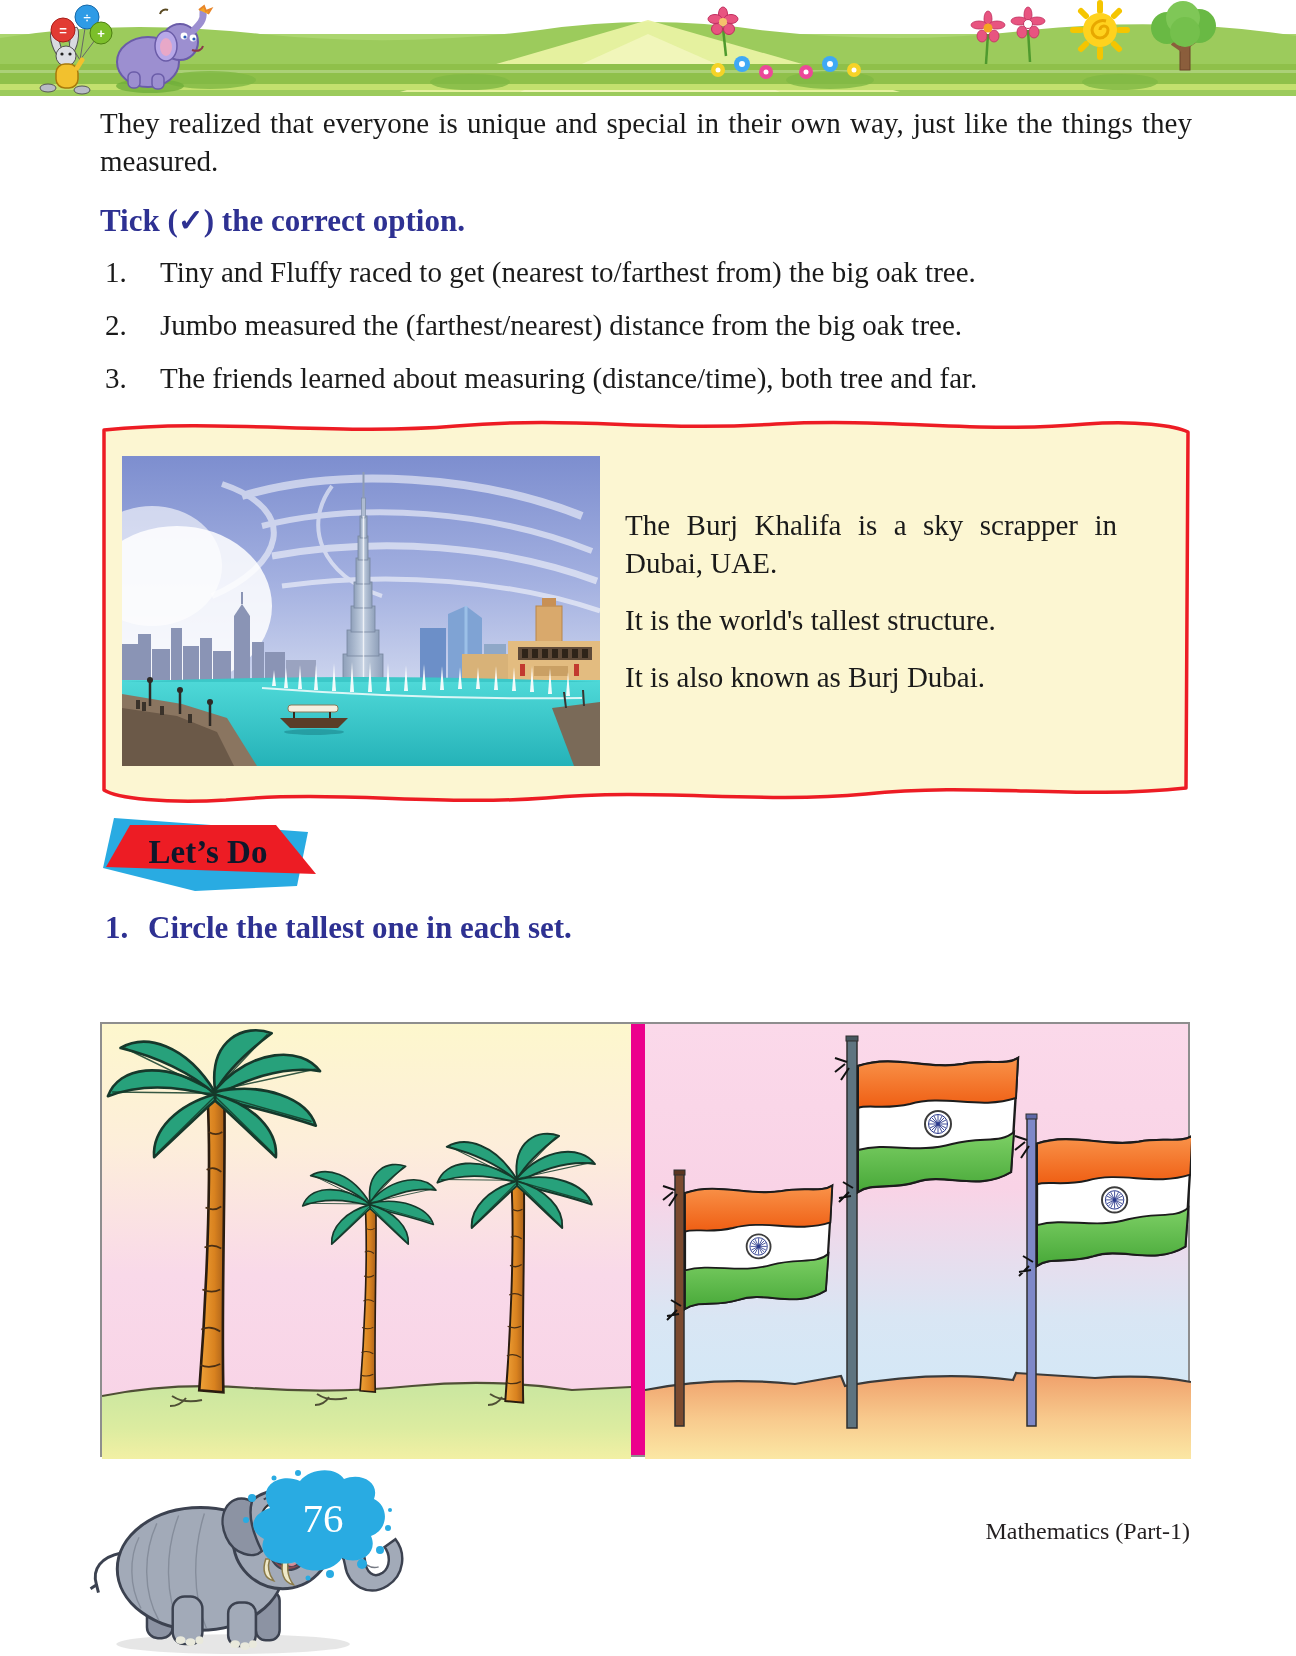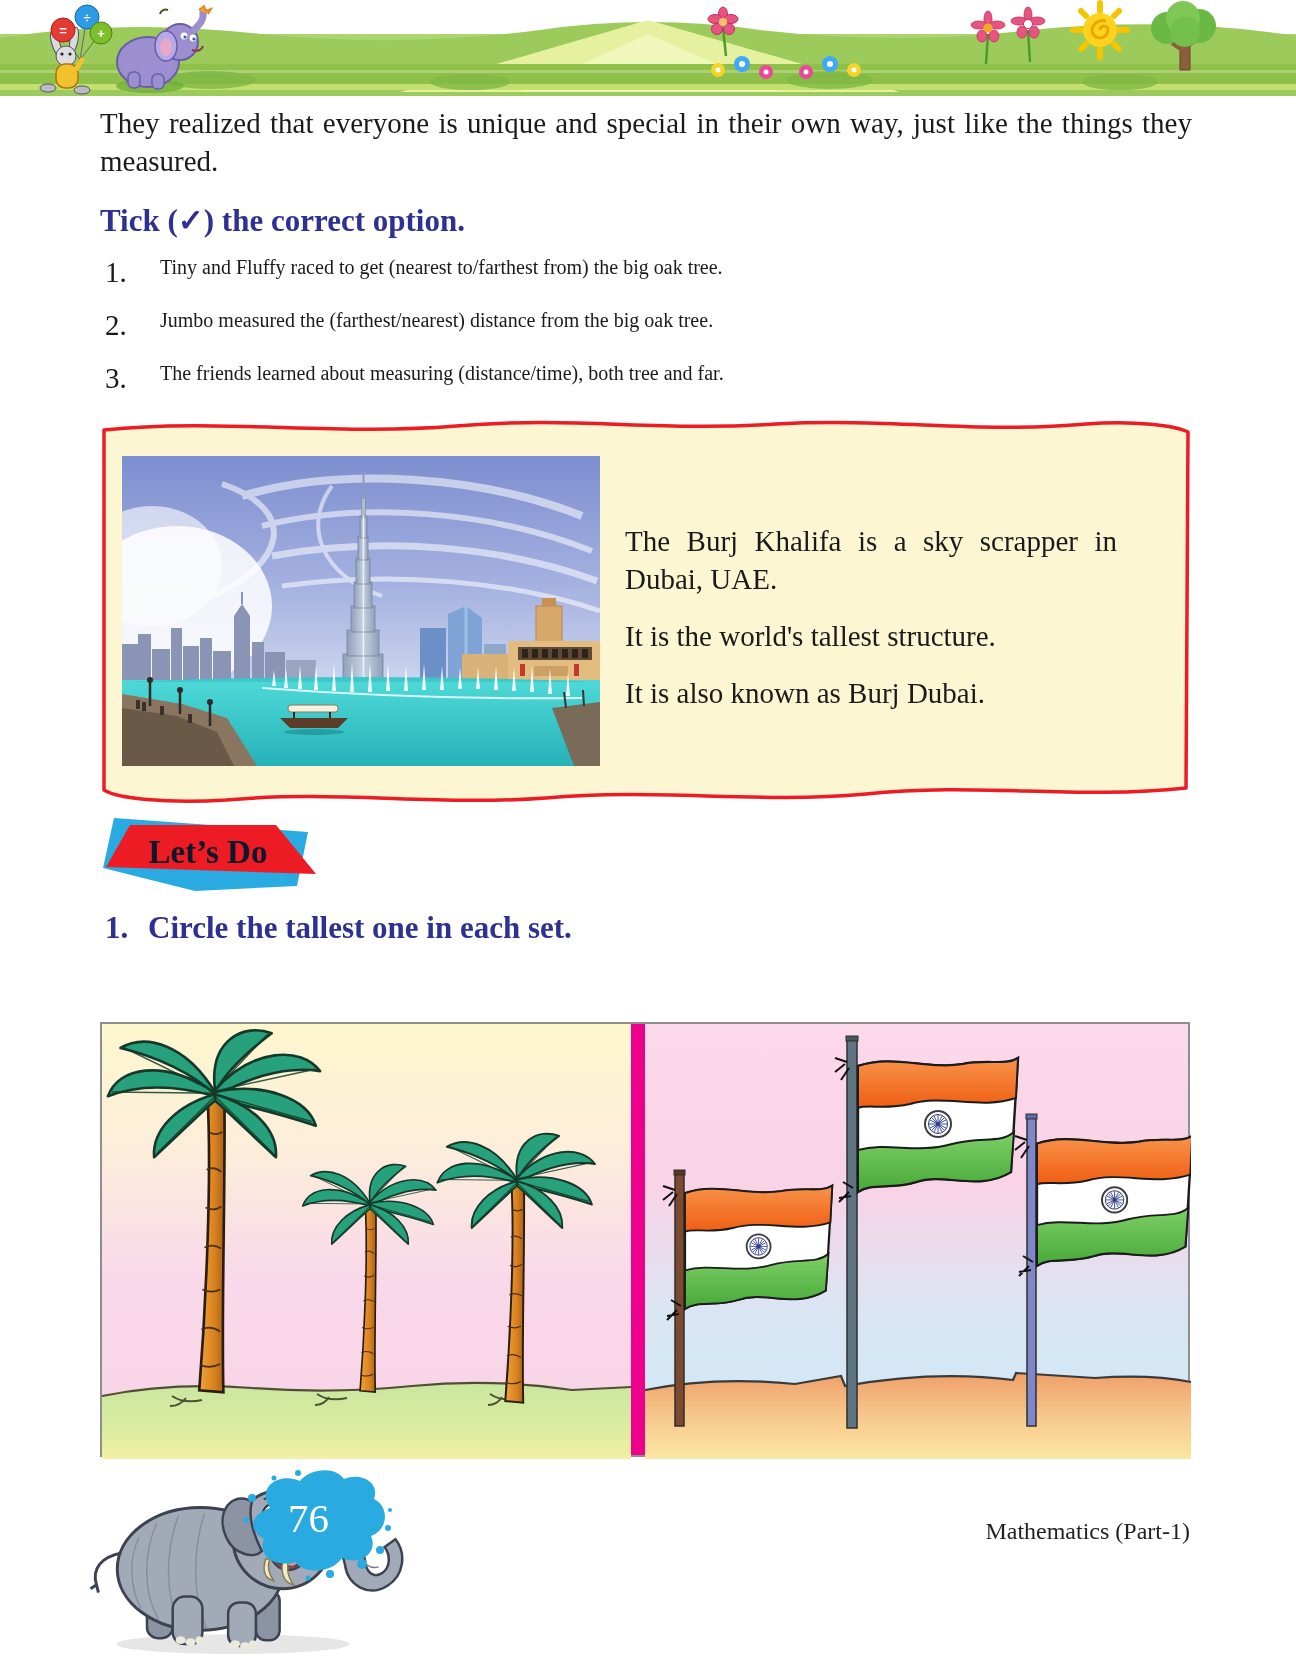--- a/index.html
+++ b/index.html
@@ -4,48 +4,48 @@
 <style>
   html,body{margin:0;padding:0;background:#fff;}
   #page{position:relative;width:1296px;height:1656px;background:#fff;overflow:hidden;
         font-family:"Liberation Serif",serif;color:#1a1a1a;}
   .abs{position:absolute;}
   
   .para{left:100px;top:104px;width:1092px;font-size:29px;line-height:38px;text-align:justify;}
   .blue-head{color:#2e3192;font-weight:bold;font-size:31px;}
   .tick-head{left:100px;top:202px;width:1000px;}
   .q-num{left:105px;width:45px;font-size:29px;}
-  .q-text{left:160px;width:1035px;font-size:20px;}
+  .q-text{left:160px;width:1035px;font-size:29px;}
   .qrow1{top:256px;} .qrow2{top:309px;} .qrow3{top:362px;}
   
   .factbox-svg{left:96px;top:416px;}
   .burj{left:122px;top:456px;}
   .fact-text{left:625px;top:506px;width:492px;font-size:29px;line-height:38px;}
-  .fact-text p{margin:16px 0 19px 0;}
+  .fact-text p{margin:0 0 19px 0;}
   .fact-text p.just{text-align:justify;}
   
   .letsdo-svg{left:100px;top:816px;}
   .letsdo-label{left:128px;top:834px;width:160px;text-align:center;color:#0f172a;
                 font-weight:bold;font-size:33px;}
   
   .act-num{left:105px;top:910px;}
   .act-text{left:148px;top:910px;width:1000px;}
   
   #panels{left:100px;top:1022px;width:1090px;height:435px;border:2px solid #8e8e8e;
           box-sizing:border-box;display:flex;}
   #palm-panel{position:relative;width:529px;height:100%;
      background:linear-gradient(180deg,#fdf7cd 0%,#fdeeda 28%,#f9d9e9 58%,#f8d2e6 100%);}
   #divider{width:14px;height:100%;background:#ec008c;}
   #flag-panel{position:relative;flex:1;height:100%;
      background:linear-gradient(180deg,#fbd9ea 0%,#f9d3e6 38%,#d9e6f4 68%,#cfe9f8 100%);}
   #palm-panel svg,#flag-panel svg{position:absolute;left:0;top:0;}
   
   .eleph-svg{left:78px;top:1458px;}
   .splash-svg{left:238px;top:1466px;}
-  .page-num{left:288px;top:1494px;width:70px;text-align:left;color:#fff;
+  .page-num{left:288px;top:1494px;width:70px;text-align:center;color:#fff;
             font-size:41px;font-family:"Liberation Serif",serif;}
   .footer-right{left:790px;top:1518px;width:400px;text-align:right;font-size:24px;color:#231f20;}
 </style>
 </head>
 <body>
 
 <div id="page">
 
   <svg class="abs" style="left:0;top:0" width="1296" height="96" viewBox="0 0 1296 96">
     <rect x="0" y="34" width="1296" height="56" fill="#abd56f"></rect>

